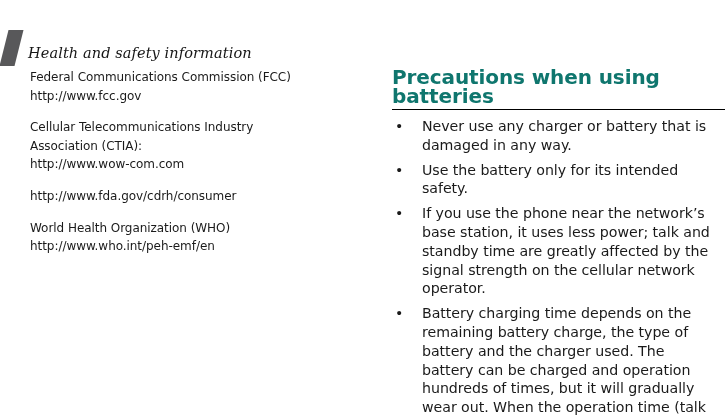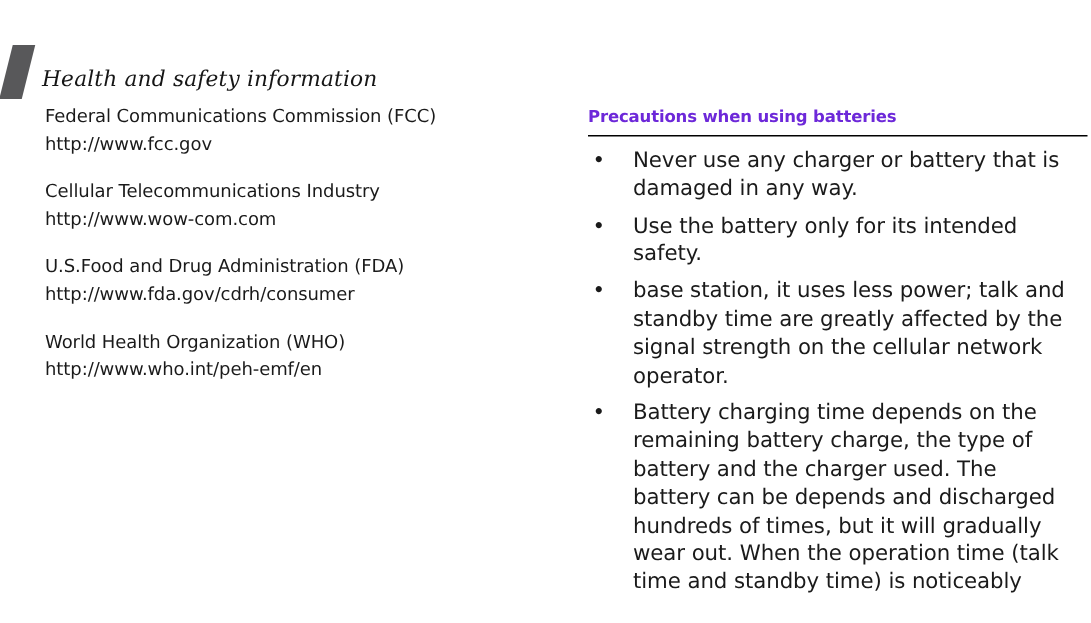--- a/index.html
+++ b/index.html
@@ -72,27 +72,27 @@
     line-height: 18.6px;
     margin: 0 0 13px 0;
     color: #1a1a1a;
     letter-spacing: -0.05px;
   }
   .para:last-child { margin-bottom: 0; }
   .para .line { display: block; white-space: nowrap; }
 
   
   .section-heading {
-    font-size: 11px;
+    font-size: 20px;
     font-weight: bold;
     line-height: 19px;
     letter-spacing: -0.1px;
     margin: 0;
     padding: 0 0 3px 0;
-    color: #6d28d9;
+    color: #0f766e;
   }
   .heading-rule {
     width: 333px;
     height: 1px;
     background: #000000;
     margin: 0 0 7px 0;
   }
 
   
   .bullet-list {
@@ -132,25 +132,25 @@
 
   <div class="col-left">
 
     <p class="para">
       <span class="line">Federal Communications Commission (FCC)</span>
       <span class="line">http://www.fcc.gov</span>
     </p>
 
     <p class="para">
       <span class="line">Cellular Telecommunications Industry</span>
+      <span class="line">Association (CTIA):</span>
       <span class="line">http://www.wow-com.com</span>
     </p>
 
     <p class="para">
-      <span class="line">U.S.Food and Drug Administration (FDA)</span>
       <span class="line">http://www.fda.gov/cdrh/consumer</span>
     </p>
 
     <p class="para">
       <span class="line">World Health Organization (WHO)</span>
       <span class="line">http://www.who.int/peh-emf/en</span>
     </p>
 
   </div>
 
@@ -168,32 +168,33 @@
       </li>
 
       <li class="bullet-item">
         <span class="bullet-dot">•</span>
         <span class="line">Use the battery only for its intended</span>
         <span class="line">safety.</span>
       </li>
 
       <li class="bullet-item">
         <span class="bullet-dot">•</span>
+        <span class="line">If you use the phone near the network’s</span>
         <span class="line">base station, it uses less power; talk and</span>
         <span class="line">standby time are greatly affected by the</span>
         <span class="line">signal strength on the cellular network</span>
         <span class="line">operator.</span>
       </li>
 
       <li class="bullet-item">
         <span class="bullet-dot">•</span>
         <span class="line">Battery charging time depends on the</span>
         <span class="line">remaining battery charge, the type of</span>
         <span class="line">battery and the charger used. The</span>
-        <span class="line">battery can be depends and discharged</span>
+        <span class="line">battery can be charged and operation</span>
         <span class="line">hundreds of times, but it will gradually</span>
         <span class="line">wear out. When the operation time (talk</span>
         <span class="line">time and standby time) is noticeably</span>
       </li>
 
     </ul>
 
   </div>
 
 </div>

